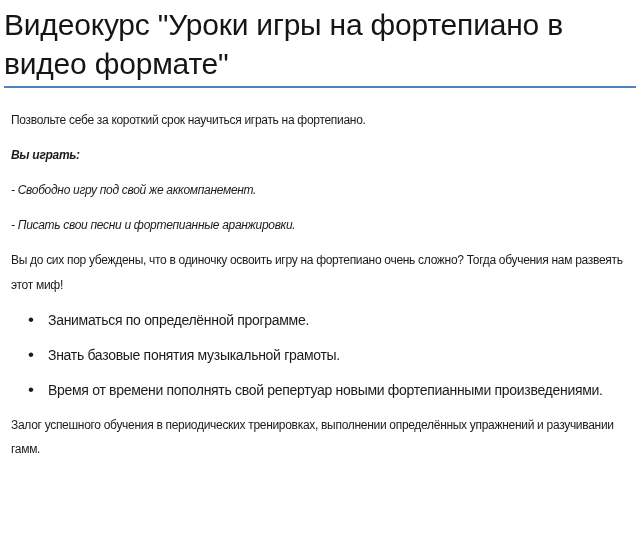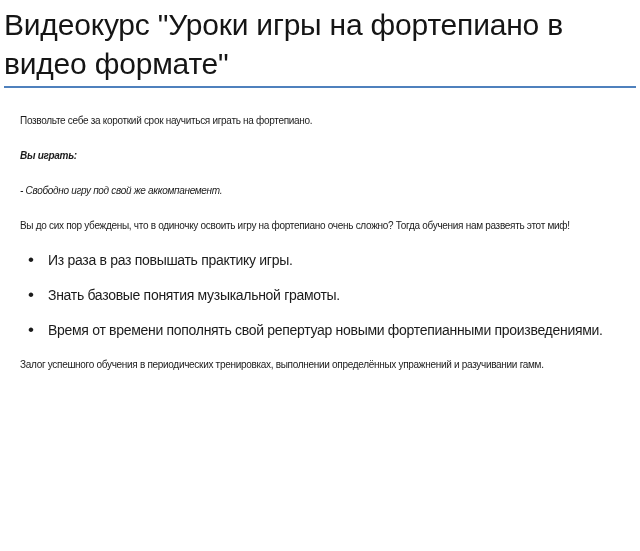--- a/index.html
+++ b/index.html
@@ -24,24 +24,24 @@
     font-size: 30px;
     font-weight: 400;
     line-height: 39px;
     letter-spacing: -0.2px;
     color: #151515;
     margin: 0;
     padding: 5px 2px 3px 0;
     border-bottom: 2px solid #4f81bd;
   }
   .body {
-    font-size: 10px;
+    font-size: 12px;
     line-height: 25px;
     letter-spacing: -0.3px;
-    margin: 0 0 10px 16px;
+    margin: 0 0 10px 7px;
   }
   .first {
     margin-top: 20px;
   }
   .bi {
     font-weight: 700;
     font-style: italic;
   }
   .i {
     font-style: italic;
@@ -80,25 +80,26 @@
 
   <h1 class="title">Видеокурс "Уроки игры на фортепиано в видео формате"</h1>
 
   <p class="body first">Позвольте себе за короткий срок научиться играть на фортепиано.</p>
 
   <p class="body bi">Вы играть:</p>
 
   <p class="body i">- Свободно игру под свой же аккомпанемент.</p>
 
 
+  <p class="body i">- Писать свои песни и фортепианные аранжировки.</p>
 
   <p class="body">Вы до сих пор убеждены, что в одиночку освоить игру на фортепиано очень сложно? Тогда обучения нам развеять этот миф!</p>
 
 
   <ul class="req-list">
-    <li>Из раза в раз повышать практику игры.</li>
+    <li>Заниматься по определённой программе.</li>
     <li>Знать базовые понятия музыкальной грамоты.</li>
     <li>Время от времени пополнять свой репертуар новыми фортепианными произведениями.</li>
   </ul>
 
   <p class="body conclusion">Залог успешного обучения в периодических тренировках, выполнении определённых упражнений и разучивании гамм.</p>
 
 </div>
 
 </body></html>

